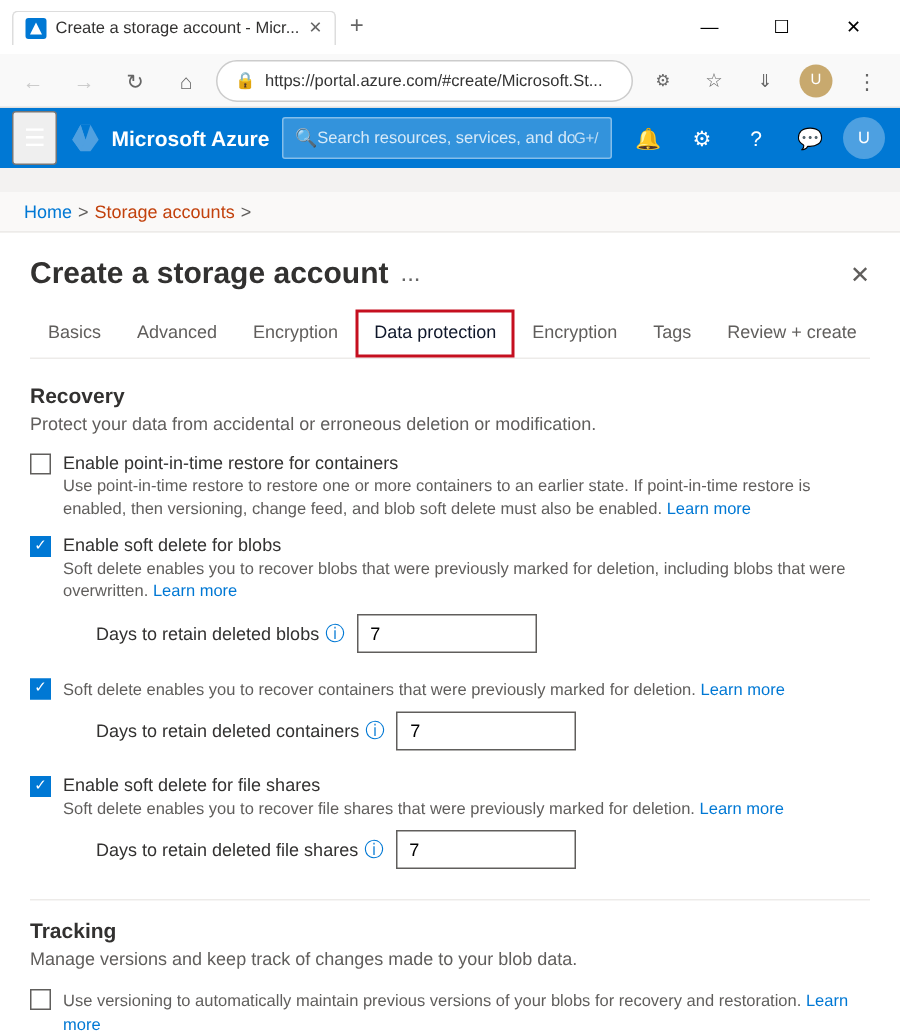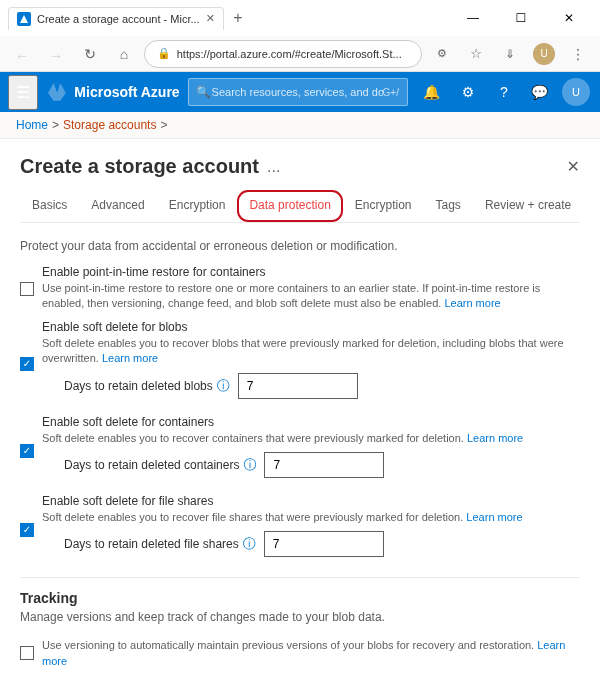--- a/index.html
+++ b/index.html
@@ -21,41 +21,41 @@
     .hamburger { color: white; font-size: 16px; cursor: pointer; padding: 6px; }
     .azure-logo { display: flex; align-items: center; gap: 6px; color: white; font-weight: 600; font-size: 14px; }
     .azure-search { flex: 1; max-width: 300px; height: 28px; background: rgba(255,255,255,0.2); border: 1px solid rgba(255,255,255,0.4); border-radius: 2px; color: white; padding: 0 8px; font-size: 12px; display: flex; align-items: center; }
     .azure-search input { background: none; border: none; outline: none; color: white; font-size: 11px; flex: 1; }
     .azure-search input::placeholder { color: rgba(255,255,255,0.8); }
     .nav-icons { margin-left: auto; display: flex; align-items: center; gap: 4px; }
     .nav-icon { color: white; width: 32px; height: 32px; display: flex; align-items: center; justify-content: center; cursor: pointer; font-size: 14px; border-radius: 2px; }
     .user-avatar { background: rgba(255,255,255,0.3); border-radius: 50%; width: 28px; height: 28px; display: flex; align-items: center; justify-content: center; font-size: 11px; color: white; }
 
     
-    .breadcrumb-bar { background: #faf9f8; padding: 6px 16px; border-bottom: 1px solid #edebe9; display: flex; align-items: flex-end; gap: 4px; font-size: 12px; color: #0078d4; }
+    .breadcrumb-bar { background: #faf9f8; padding: 6px 16px; border-bottom: 1px solid #edebe9; display: flex; align-items: flex-end; gap: 4px; font-size: 12px; color: #0078d4; margin-top: 16px; }
     .breadcrumb-sep { color: #605e5c; }
 
     
     .main-content { background: #fff; height: calc(688px - 32px - 36px - 40px - 30px); overflow-y: auto; padding: 16px 20px; }
     .page-title-row { display: flex; align-items: center; gap: 8px; margin-bottom: 12px; }
     .page-title { font-size: 20px; font-weight: 600; color: #323130; }
     .title-more { color: #666; font-size: 16px; cursor: pointer; }
 
     
     .tabs { display: flex; gap: 0; border-bottom: 1px solid #edebe9; margin-bottom: 16px; }
     .tab { padding: 8px 12px; font-size: 12px; cursor: pointer; color: #605e5c; border-bottom: 2px solid transparent; white-space: nowrap; }
-    .tab.highlighted { color: #ef4444; border: 2px solid #c50f1f; padding: 6px 10px; border-radius: 11px; font-weight: 500; }
+    .tab.highlighted { color: #0f172a; border: 2px solid #c50f1f; padding: 6px 10px; border-radius: 0; font-weight: 500; }
 
     
     .section-title { font-size: 14px; font-weight: 600; color: #323130; margin-bottom: 4px; margin-top: 8px; }
     .section-desc { font-size: 12px; color: #605e5c; margin-bottom: 12px; }
     .section-divider { border: none; border-top: 1px solid #edebe9; margin: 12px 0; }
 
     
-    .checkbox-row { display: flex; align-items: center; gap: 8px; margin-bottom: 8px; }
+    .checkbox-row { display: flex; align-items: flex-start; gap: 8px; margin-bottom: 8px; }
     .cb { width: 14px; height: 14px; border: 1px solid #605e5c; background: white; flex-shrink: 0; margin-top: 1px; cursor: pointer; display: flex; align-items: center; justify-content: center; }
     .cb.checked { background: #0078d4; border-color: #0078d4; }
     .cb.checked::after { content: '✓'; color: white; font-size: 10px; line-height: 1; }
     .checkbox-label { font-size: 12px; color: #323130; font-weight: 400; }
     .checkbox-desc { font-size: 11px; color: #605e5c; margin-top: 2px; line-height: 1.4; }
     .learn-more { color: #0078d4; text-decoration: none; font-size: 11px; }
 
     
     .days-row { display: flex; align-items: center; gap: 8px; margin: 6px 0 8px 22px; }
     .days-label { font-size: 12px; color: #323130; display: flex; align-items: center; gap: 4px; }
@@ -155,20 +155,21 @@
     <div class="tab">Basics</div>
     <div class="tab">Advanced</div>
     <div class="tab">Encryption</div>
     <div class="tab highlighted">Data protection</div>
     <div class="tab">Encryption</div>
     <div class="tab">Tags</div>
     <div class="tab">Review + create</div>
   </div>
 
   <div>
+    <div class="section-title">Recovery</div>
     <div class="section-desc">Protect your data from accidental or erroneous deletion or modification.</div>
 
     <div class="checkbox-row">
       <div class="cb"></div>
       <div>
         <div class="checkbox-label">Enable point-in-time restore for containers</div>
         <div class="checkbox-desc">
           <span>Use point-in-time restore to restore one or more containers to an earlier state. If point-in-time restore is enabled, then versioning, change feed, and blob soft delete must also be enabled.</span>
           <a class="learn-more" href="#"> Learn more</a>
         </div>
@@ -189,21 +190,20 @@
             <span class="info-icon">ⓘ</span>
           </span>
           <input class="days-input" type="text" value="7" style="">
         </div>
       </div>
     </div>
 
     <div class="checkbox-row">
       <div class="cb checked"></div>
       <div style="flex:1;">
-        <div class="checkbox-label">Enable soft delete for containers</div>
         <div class="checkbox-desc">
           <span>Soft delete enables you to recover containers that were previously marked for deletion.</span>
           <a class="learn-more" href="#"> Learn more</a>
         </div>
         <div class="days-row">
           <span class="days-label">
             <span>Days to retain deleted containers</span>
             <span class="info-icon">ⓘ</span>
           </span>
           <input class="days-input" type="text" value="7" style="">

